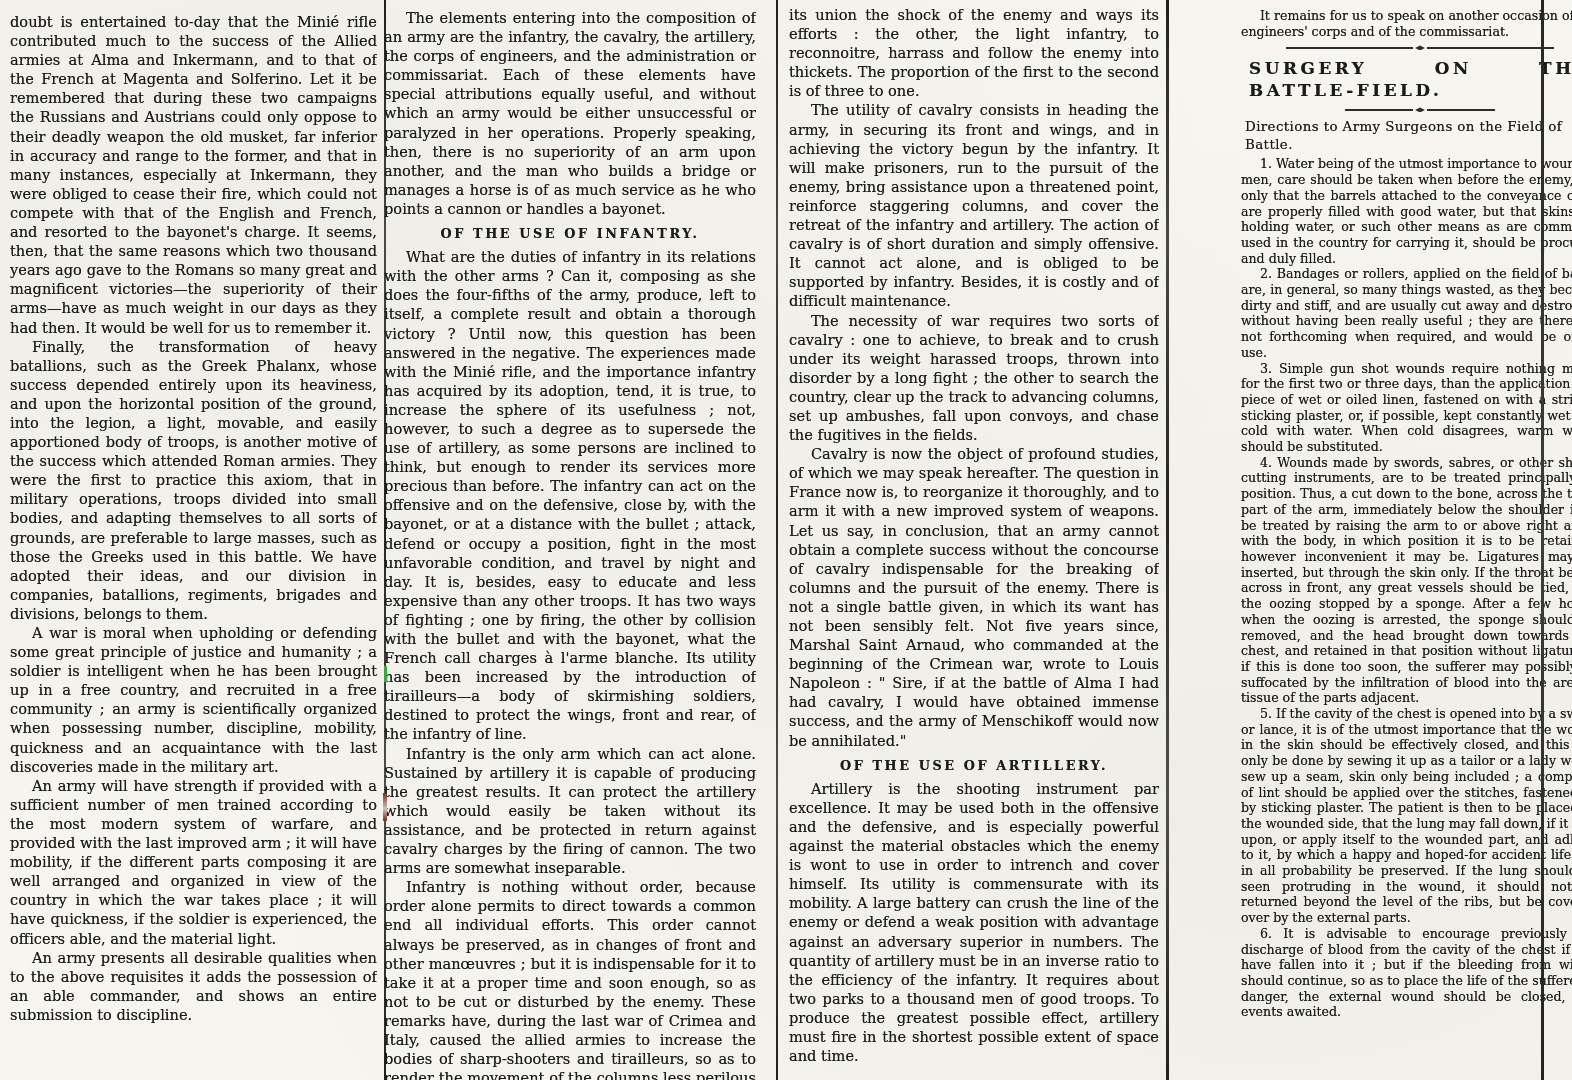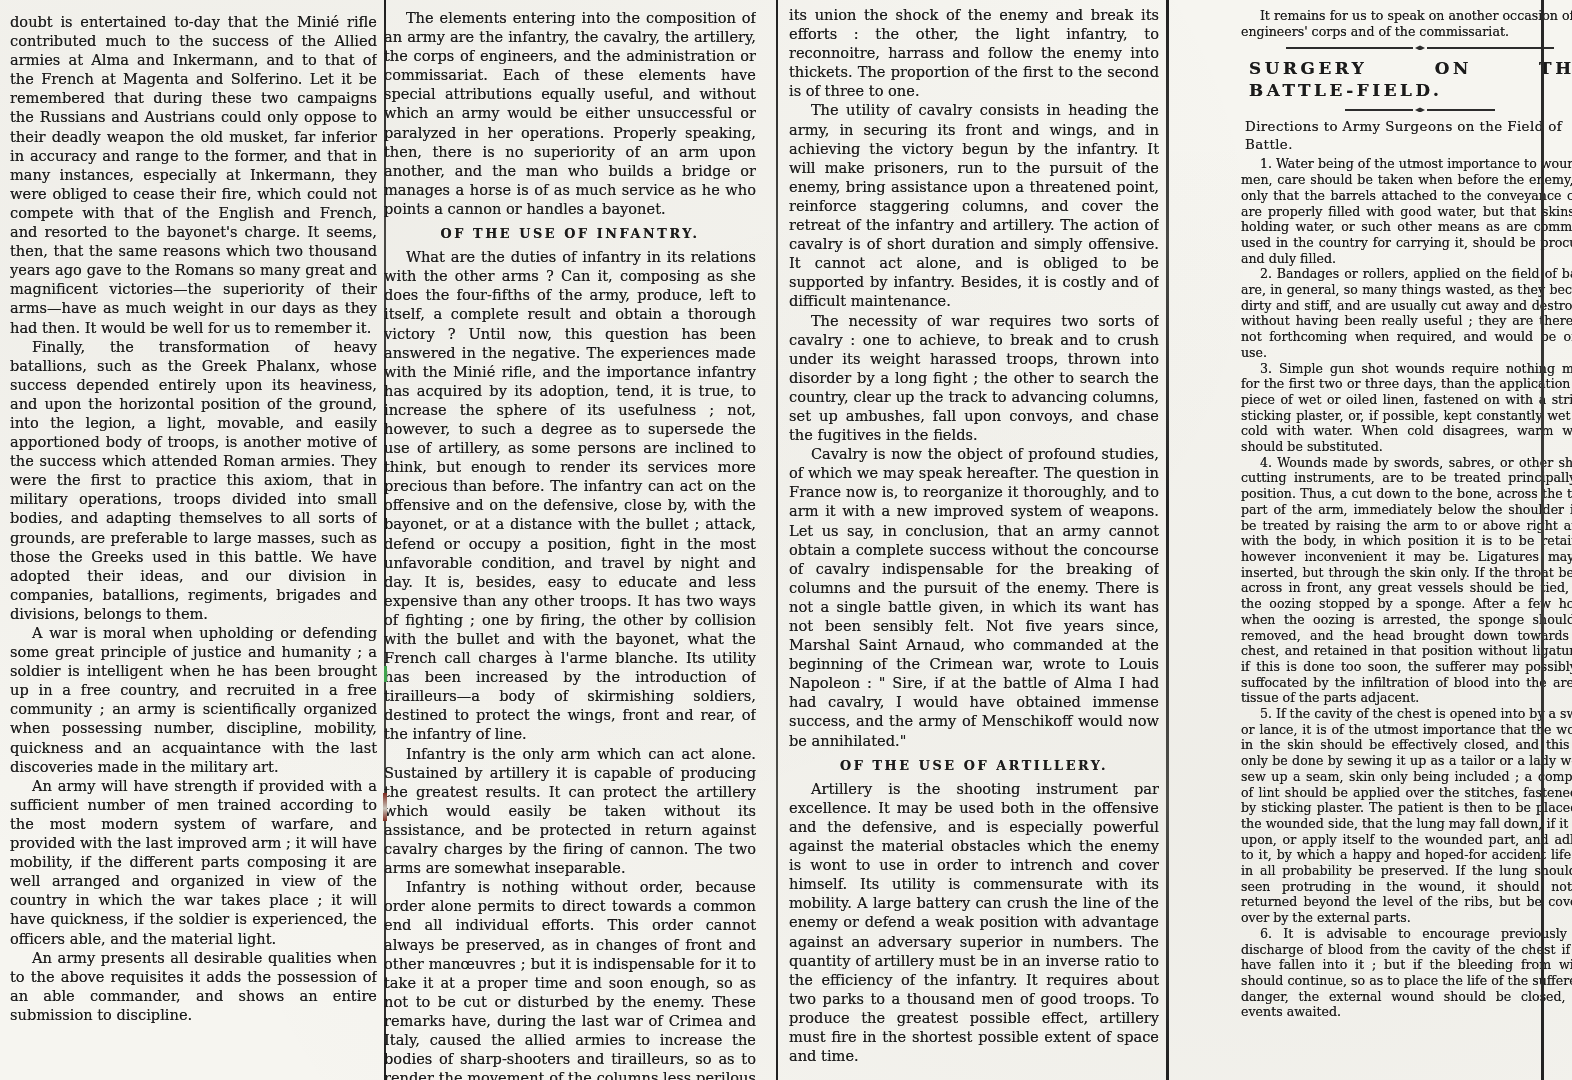--- a/index.html
+++ b/index.html
@@ -107,21 +107,21 @@
   <div id="sep1" class="vsep"></div>
   <div id="col2" class="col col-a">
       <div class="p">The elements entering into the composition of an army are the infantry, the cavalry, the artillery, the corps of engineers, and the administration or commissariat.  Each of these elements have special attributions equally useful, and without which an army would be either unsuccessful or paralyzed in her operations.  Properly speaking, then, there is no superiority of an arm upon another, and the man who builds a bridge or manages a horse is of as much service as he who points a cannon or handles a bayonet.</div>
       <div class="h">OF THE USE OF INFANTRY.</div>
       <div class="p">What are the duties of infantry in its relations with the other arms ?  Can it, composing as she does the four-fifths of the army, produce, left to itself, a complete result and obtain a thorough victory ?  Until now, this question has been answered in the negative.  The experiences made with the Minié rifle, and the importance infantry has acquired by its adoption, tend, it is true, to increase the sphere of its usefulness ; not, however, to such a degree as to supersede the use of artillery, as some persons are inclined to think, but enough to render its services more precious than before.  The infantry can act on the offensive and on the defensive, close by, with the bayonet, or at a distance with the bullet ; attack, defend or occupy a position, fight in the most unfavorable condition, and travel by night and day.  It is, besides, easy to educate and less expensive than any other troops.  It has two ways of fighting ; one by firing, the other by collision with the bullet and with the bayonet, what the French call charges à l'arme blanche.  Its utility has been increased by the introduction of tirailleurs—a body of skirmishing soldiers, destined to protect the wings, front and rear, of the infantry of line.</div>
       <div class="p">Infantry is the only arm which can act alone. Sustained by artillery it is capable of producing the greatest results.  It can protect the artillery which would easily be taken without its assistance, and be protected in return against cavalry charges by the firing of cannon.  The two arms are somewhat inseparable.</div>
       <div class="p">Infantry is nothing without order, because order alone permits to direct towards a common end all individual efforts.  This order cannot always be preserved, as in changes of front and other manœuvres ; but it is indispensable for it to take it at a proper time and soon enough, so as not to be cut or disturbed by the enemy.  These remarks have, during the last war of Crimea and Italy, caused the allied armies to increase the bodies of sharp-shooters and tirailleurs, so as to render the movement of the columns less perilous and the fire of the infantry more valuable.</div>
     </div>
   <div id="sep2" class="vsep"></div>
   <div id="col3" class="col col-a">
-      <div class="p cont">its union the shock of the enemy and break its efforts : the other, the light infantry, to reconnoitre, harrass and follow the enemy into thickets. The proportion of the first to the second is of three to one.</div>
+      <div class="p cont">its union the shock of the enemy and ways its efforts : the other, the light infantry, to reconnoitre, harrass and follow the enemy into thickets. The proportion of the first to the second is of three to one.</div>
       <div class="p">The utility of cavalry consists in heading the army, in securing its front and wings, and in achieving the victory begun by the infantry.  It will make prisoners, run to the pursuit of the enemy, bring assistance upon a threatened point, reinforce staggering columns, and cover the retreat of the infantry and artillery.  The action of cavalry is of short duration and simply offensive.  It cannot act alone, and is obliged to be supported by infantry.  Besides, it is costly and of difficult maintenance.</div>
       <div class="p">The necessity of war requires two sorts of cavalry : one to achieve, to break and to crush under its weight harassed troops, thrown into disorder by a long fight ; the other to search the country, clear up the track to advancing columns, set up ambushes, fall upon convoys, and chase the fugitives in the fields.</div>
       <div class="p">Cavalry is now the object of profound studies, of which we may speak hereafter.  The question in France now is, to reorganize it thoroughly, and to arm it with a new improved system of weapons.  Let us say, in conclusion, that an army cannot obtain a complete success without the concourse of cavalry indispensable for the breaking of columns and the pursuit of the enemy.  There is not a single battle given, in which its want has not been sensibly felt.  Not five years since, Marshal Saint Arnaud, who commanded at the beginning of the Crimean war, wrote to Louis Napoleon : " Sire, if at the battle of Alma I had had cavalry, I would have obtained immense success, and the army of Menschikoff would now be annihilated."</div>
       <div class="h">OF THE USE OF ARTILLERY.</div>
       <div class="p">Artillery is the shooting instrument par excellence.  It may be used both in the offensive and the defensive, and is especially powerful against the material obstacles which the enemy is wont to use in order to intrench and cover himself.  Its utility is commensurate with its mobility.  A large battery can crush the line of the enemy or defend a weak position with advantage against an adversary superior in numbers.  The quantity of artillery must be in an inverse ratio to the efficiency of the infantry.  It requires about two parks to a thousand men of good troops.  To produce the greatest possible effect, artillery must fire in the shortest possible extent of space and time.</div>
     </div>
   <div id="sep3" class="vsep"></div>
   <div id="col4" class="col col-b">
       <div class="p">It remains for us to speak on another occasion of the engineers' corps and of the commissariat.</div>
       <div class="orn orn-long">

